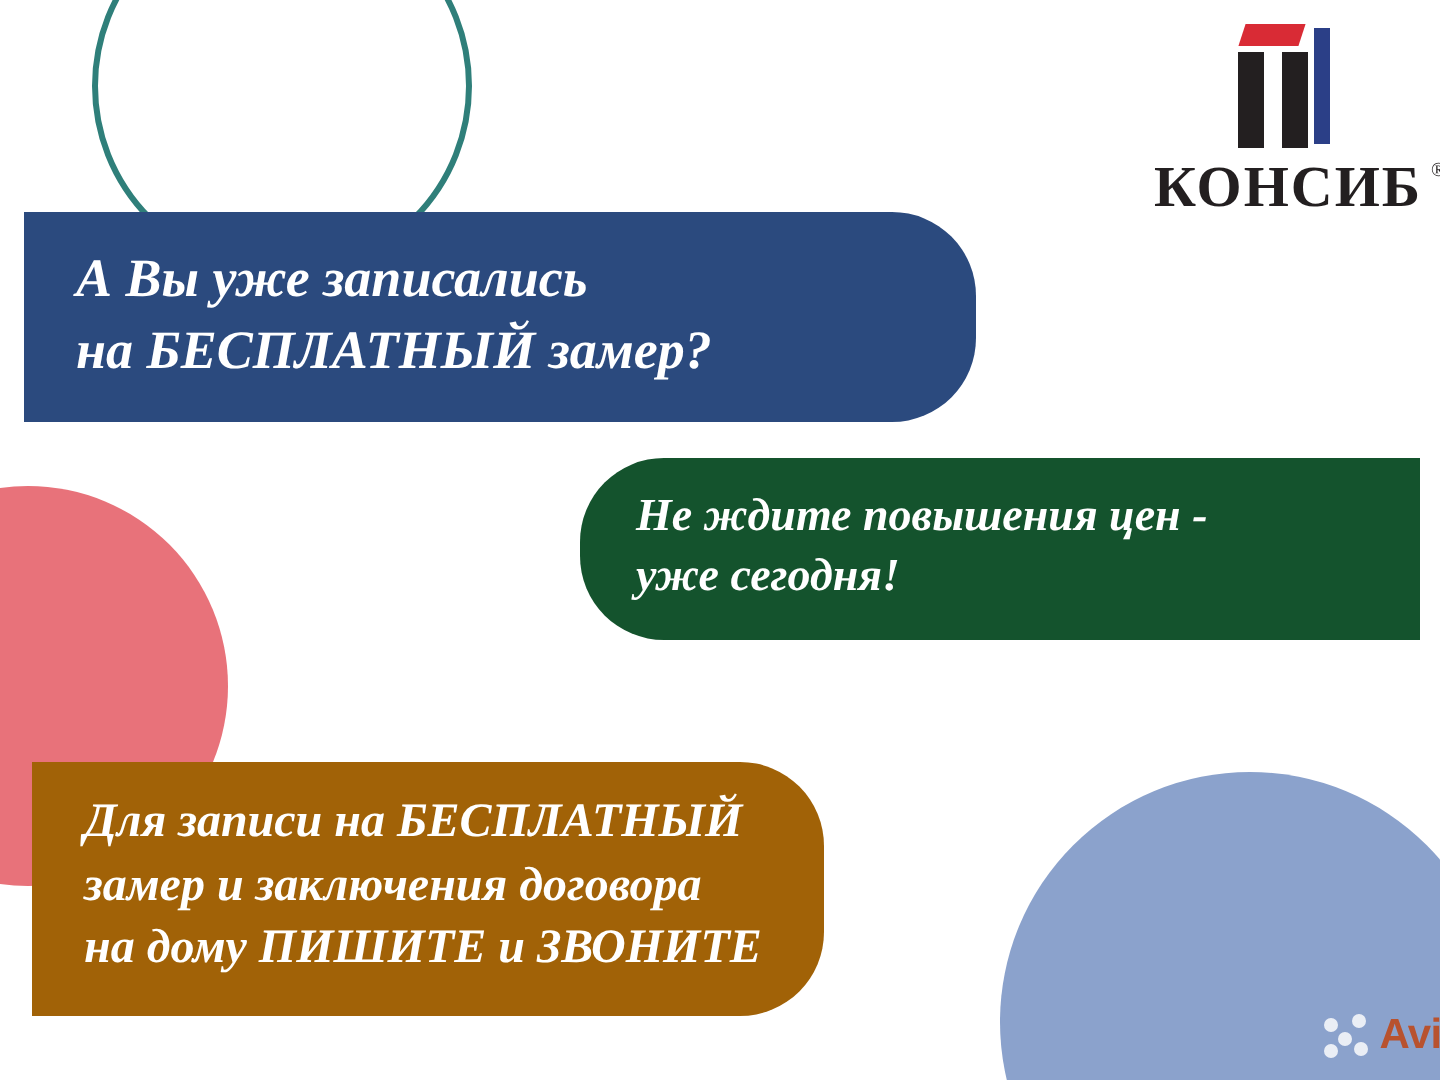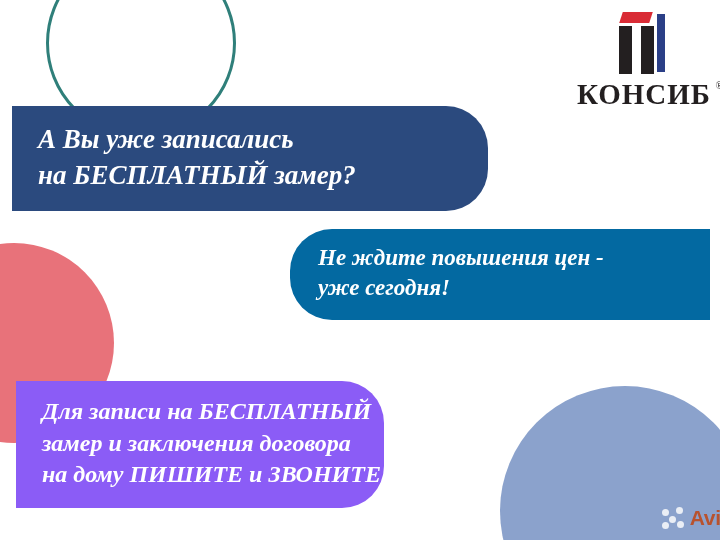--- a/index.html
+++ b/index.html
@@ -129,30 +129,30 @@
     padding: 16px 26px 18px 26px;
     background: #2b4a7e;
     border-radius: 0 42px 42px 0;
     font-size: 27px;
   }
   .banner-red {
     left: 290px;
     top: 229px;
     width: 420px;
     padding: 14px 22px 16px 28px;
-    background: #0369a1;
+    background: #14532d;
     border-radius: 42px 0 0 42px;
     font-size: 23px;
   }
   .banner-black {
     left: 16px;
     top: 381px;
-    width: 368px;
+    width: 396px;
     padding: 15px 24px 17px 26px;
-    background: #8b5cf6;
+    background: #a16207;
     border-radius: 0 42px 42px 0;
     font-size: 24px;
   }
   .line {
     display: block;
     white-space: nowrap;
     font-style: italic;
   }
 
   

